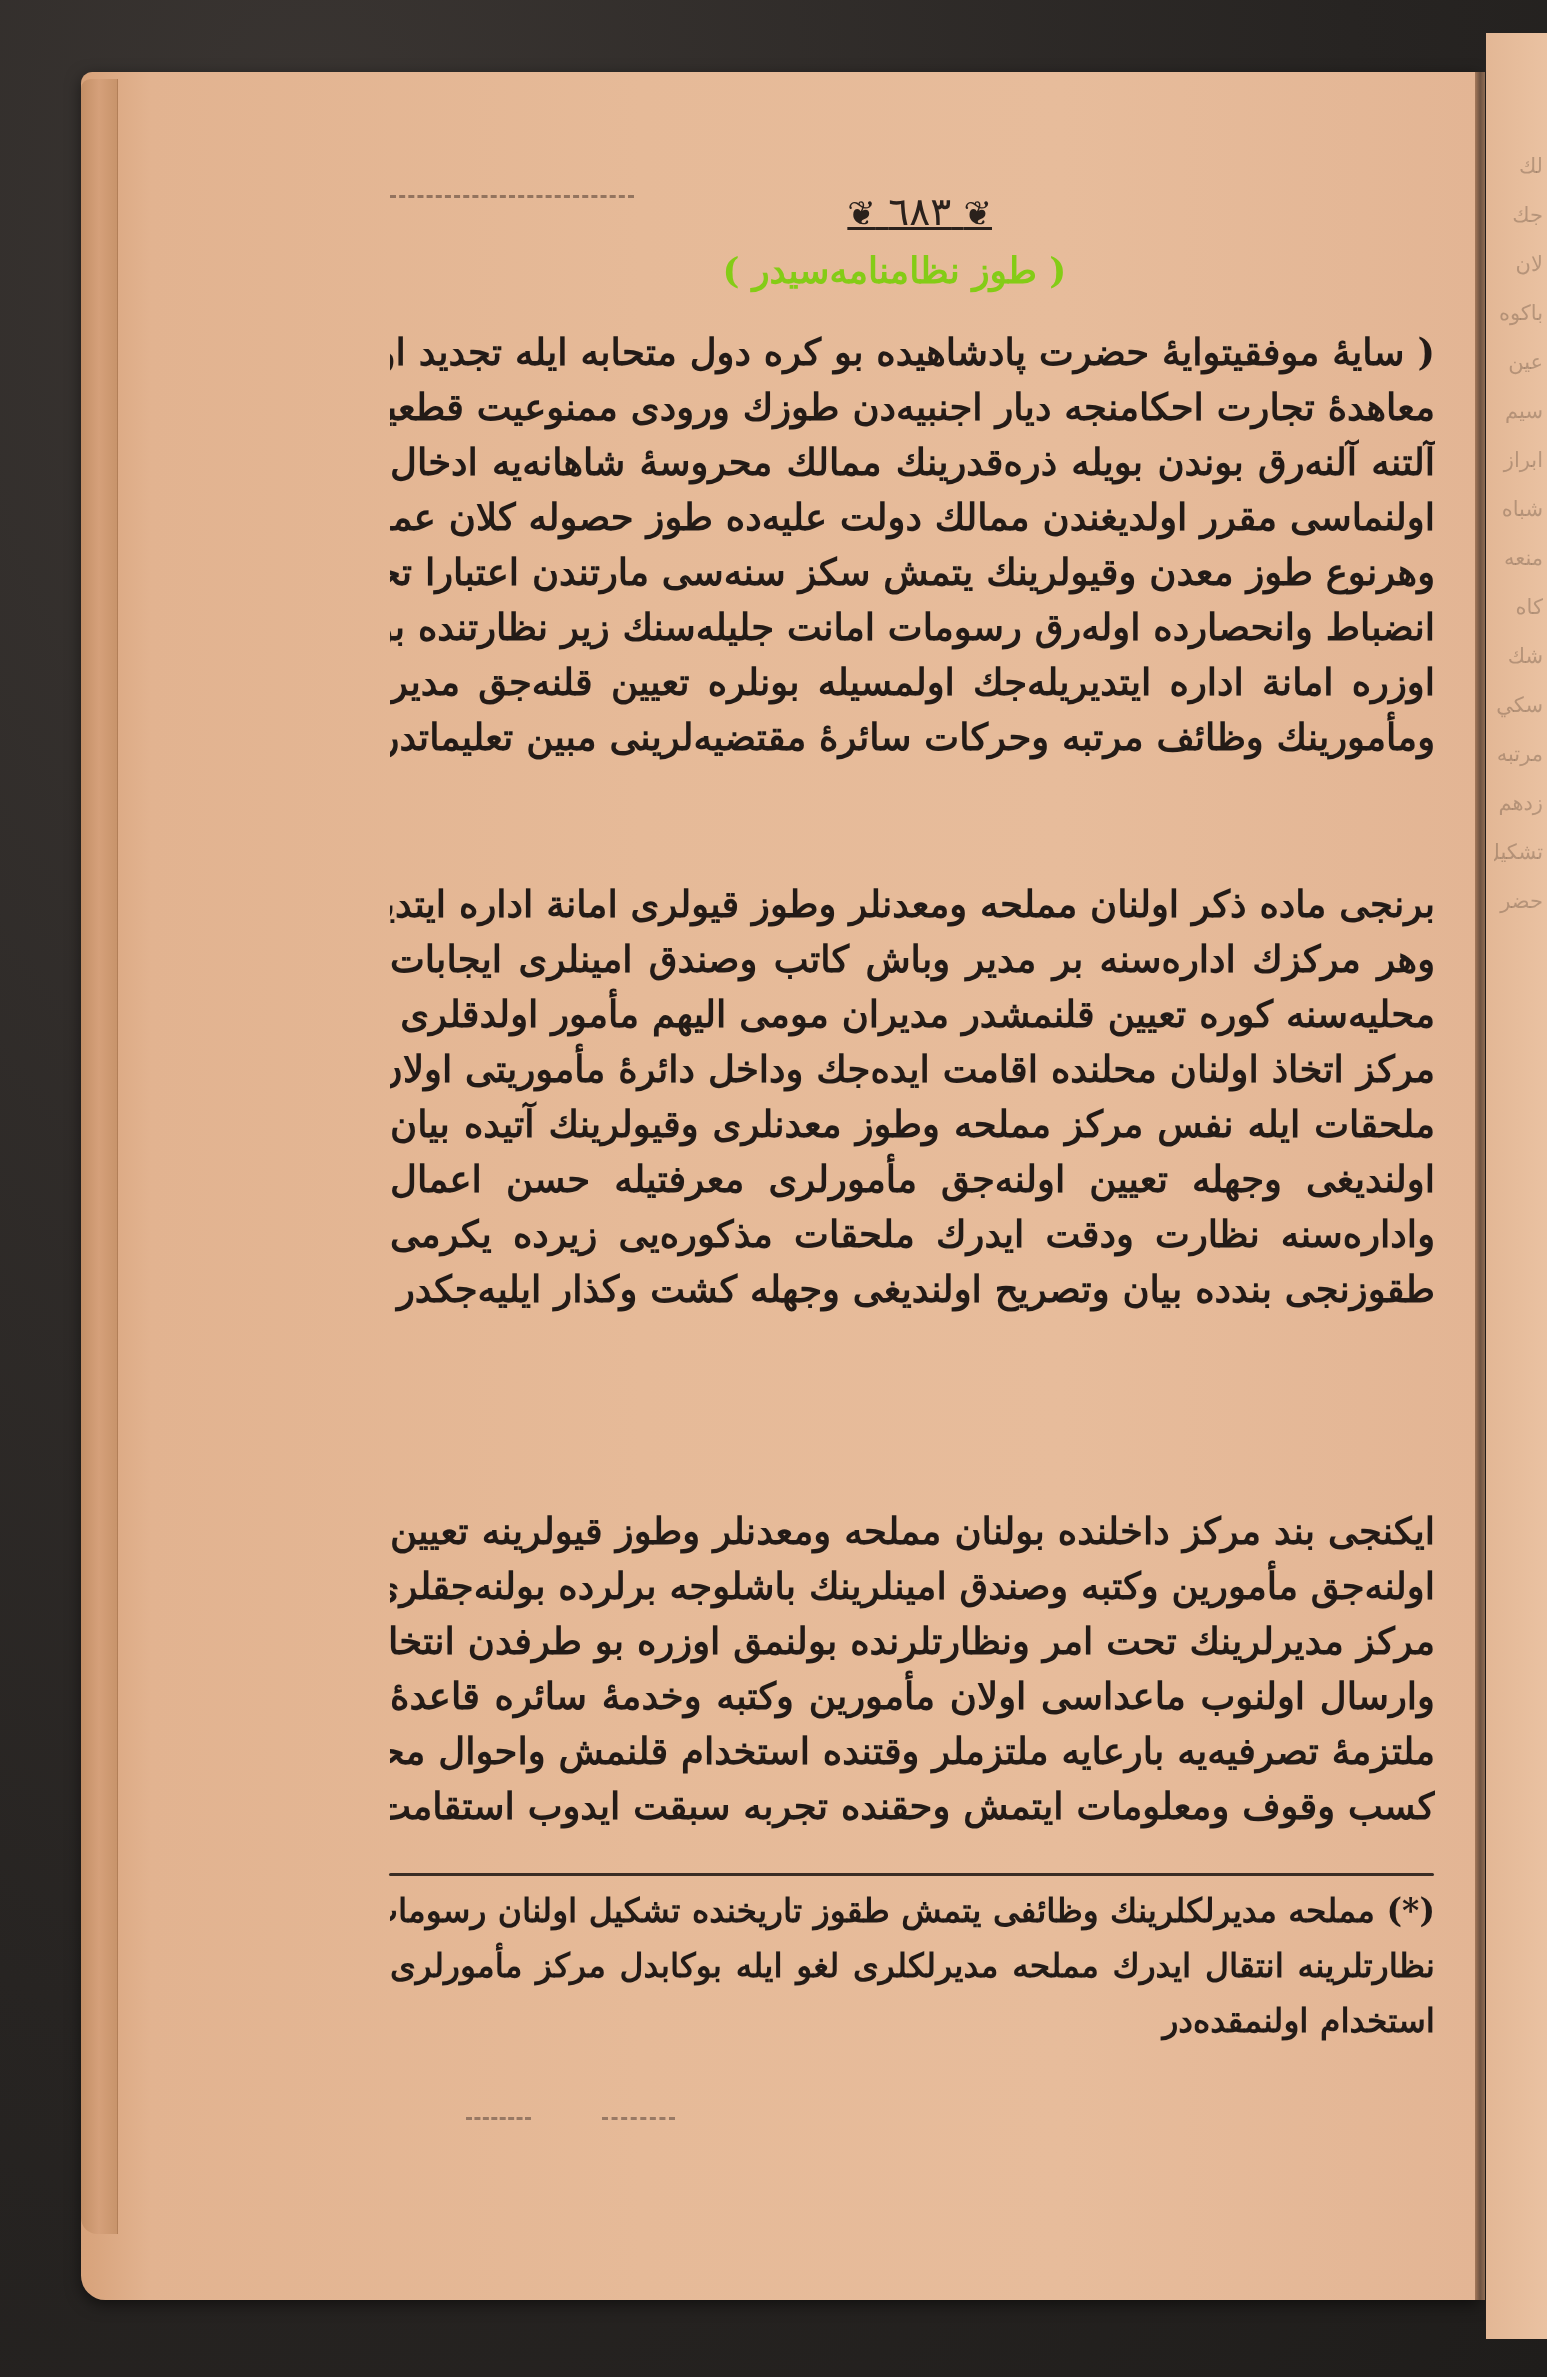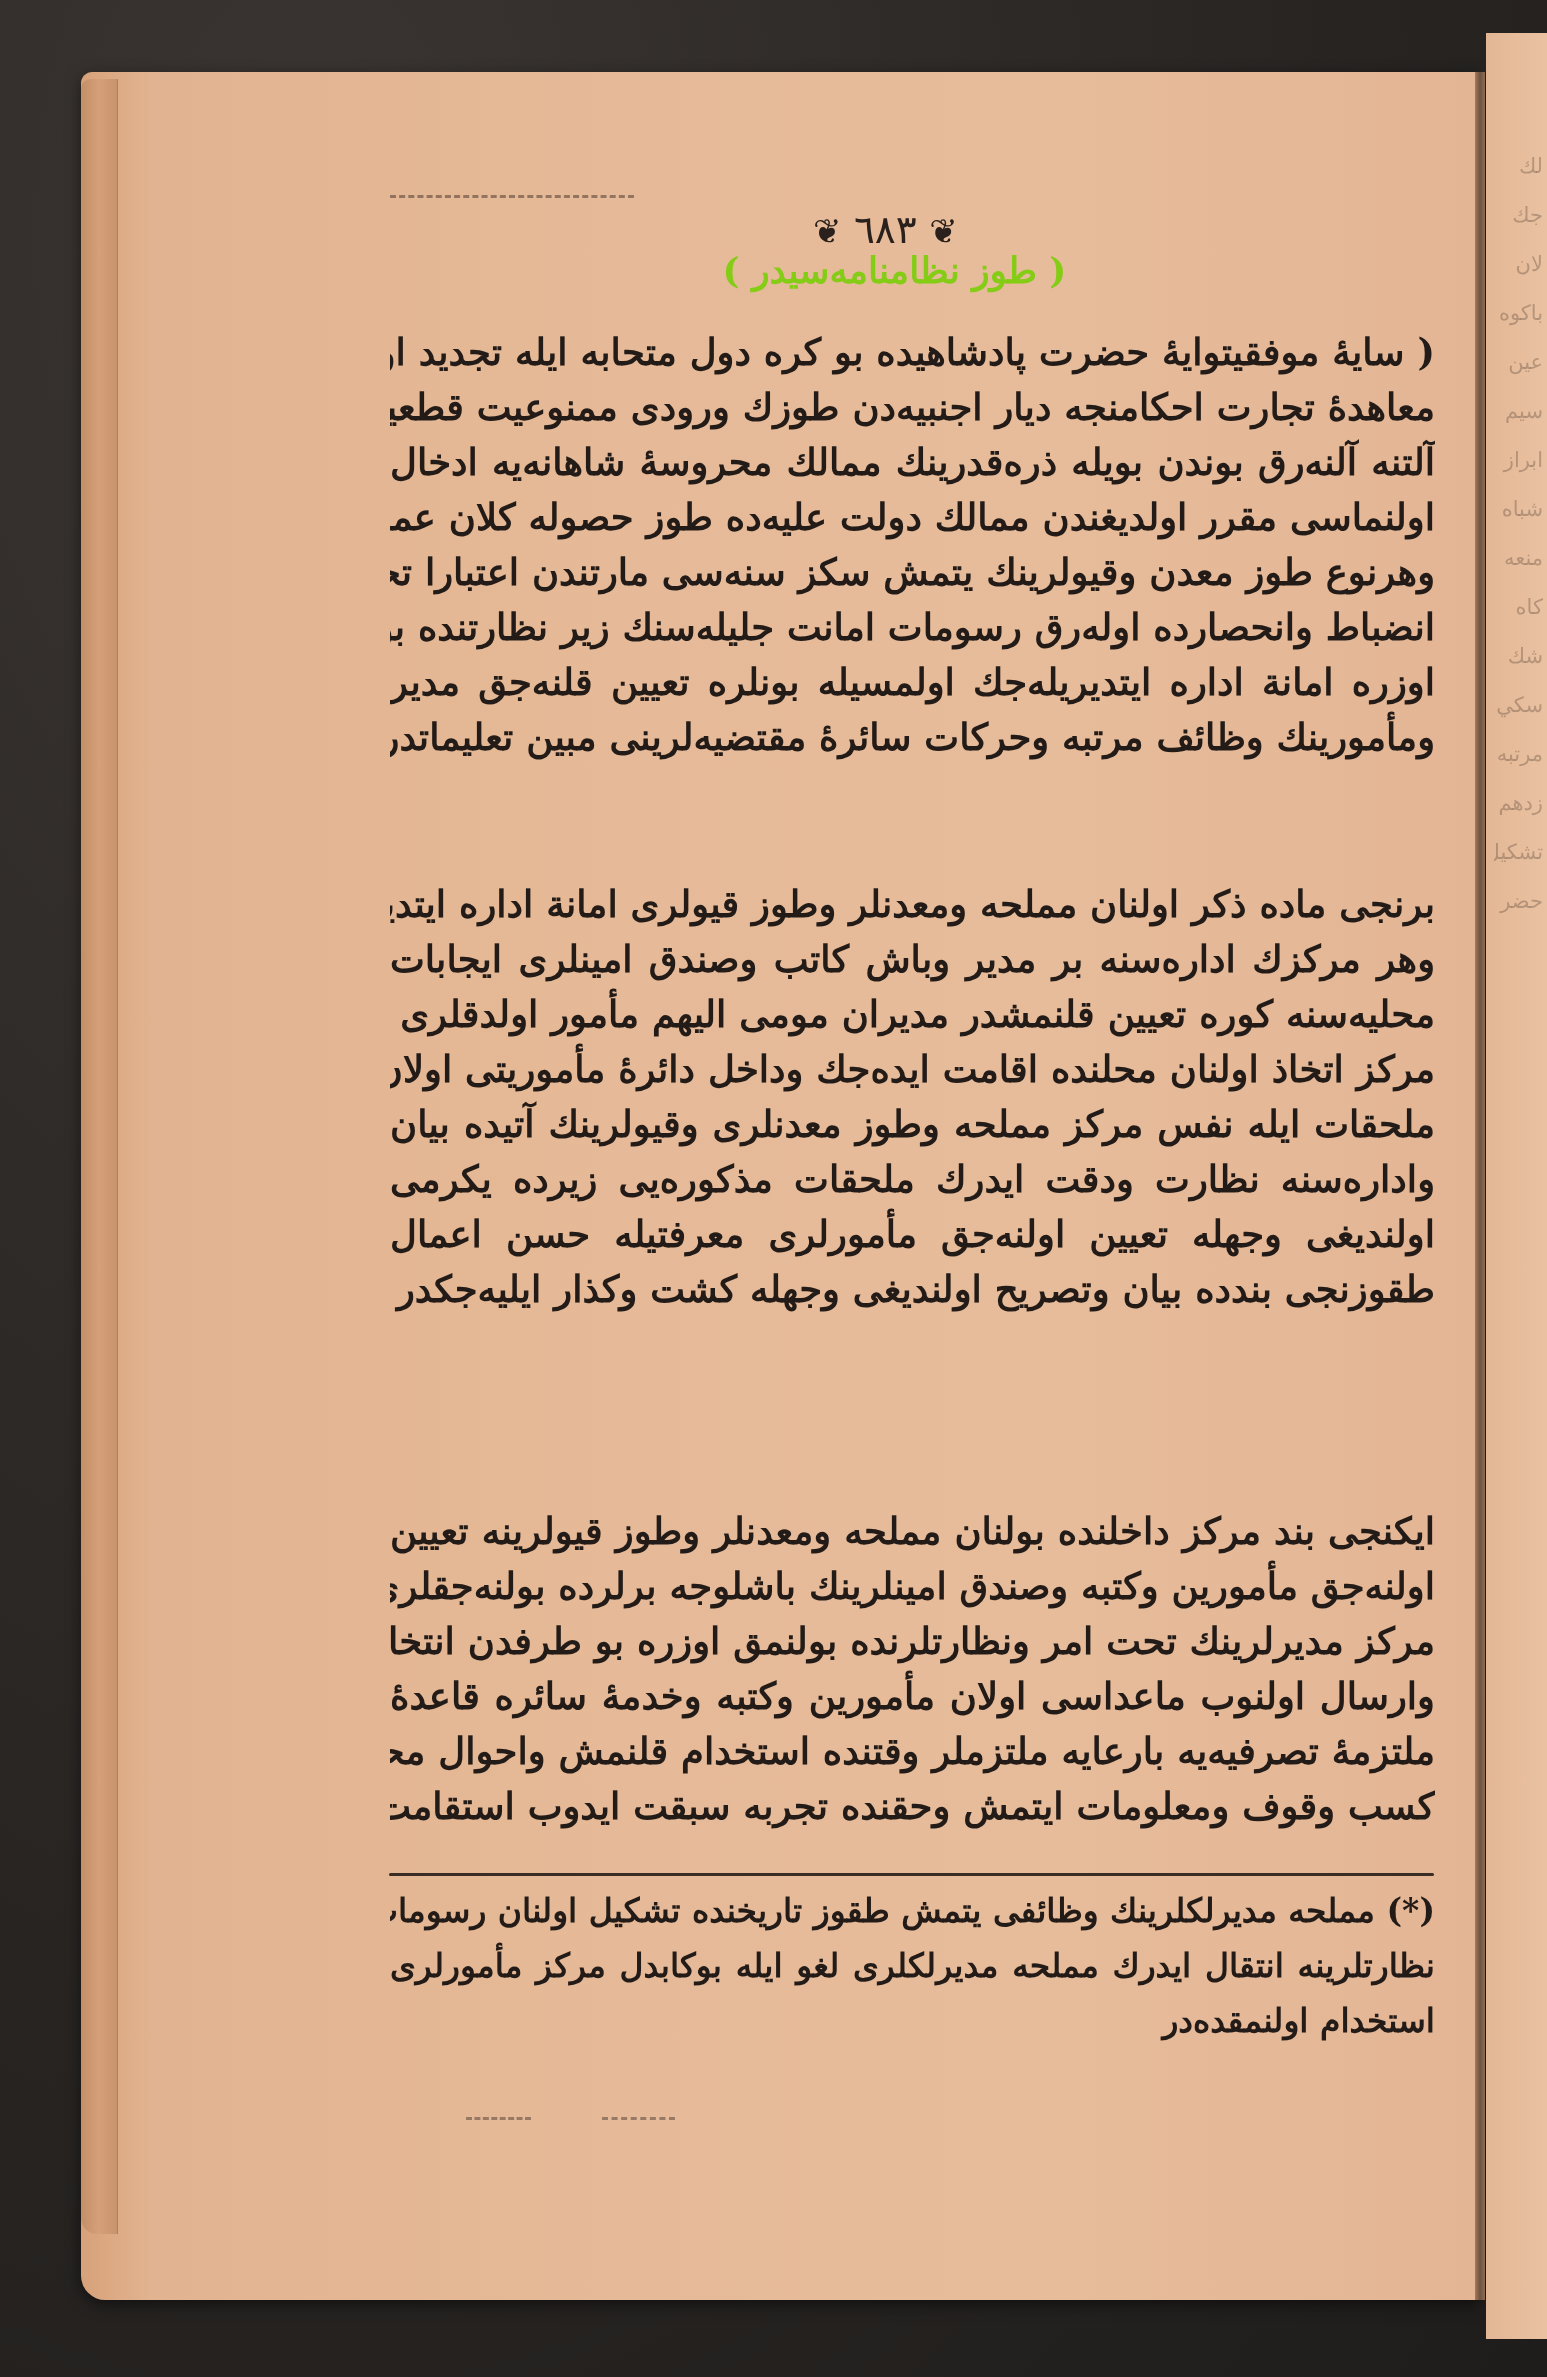--- a/index.html
+++ b/index.html
@@ -37,22 +37,22 @@
   .facing-text {
     position: absolute; left: 1494px; top: 142px; width: 49px;
     direction: rtl; color: rgba(90,70,55,.35);
     font-size: 21px; line-height: 49px; white-space: nowrap; overflow: hidden;
   }
   .header-marks {
     position: absolute; left: 390px; top: 195px; width: 244px; height: 14.6px;
     border-top: 3.3px dashed rgba(80,60,50,.55);
   }
   .page-number {
-    position: absolute; left: 813px; top: 207px; width: 179px; text-align: left;
-    font-size: 39px; color: #2a211c; direction: rtl;
+    position: absolute; left: 813px; top: 189px; width: 179px; text-align: right;
+    font-size: 39px; color: #2a211c; direction: rtl; text-decoration: underline;
   }
   .orn { font-size: 34px; color: #2a211c; }
   .title {
     position: absolute; left: 683px; top: 249px; width: 423px; text-align: center;
     direction: rtl; font-size: 36px; color: #84cc16; font-weight: bold;
   }
   .text-block {
     position: absolute; left: 390px; width: 1045px;
     direction: rtl; text-align: justify; text-align-last: justify;
     color: #231b17; font-size: 37px; font-weight: bold;
@@ -135,22 +135,22 @@
   <span class="line">اوزره امانة اداره ایتدیریله‌جك اولمسیله بونلره تعیین قلنه‌جق مدیر</span>
   <span class="line last">ومأمورینك وظائف مرتبه وحرکات سائرهٔ مقتضیه‌لرینی مبین تعلیماتدر )</span>
 </div>
 
 <div class="text-block p2">
   <span class="line">برنجی ماده   ذکر اولنان مملحه ومعدنلر وطوز قیولری امانة اداره ایتدیرلك</span>
   <span class="line">وهر مرکزك اداره‌سنه بر مدیر وباش کاتب وصندق امینلری ایجابات</span>
   <span class="line">محلیه‌سنه کوره تعیین قلنمشدر مدیران مومی الیهم مأمور اولدقلری دائره‌نك</span>
   <span class="line">مرکز اتخاذ اولنان محلنده اقامت ایده‌جك وداخل دائرهٔ مأموریتی اولان</span>
   <span class="line">ملحقات ایله نفس مرکز مملحه وطوز معدنلری وقیولرینك آتیده بیان</span>
+  <span class="line">اولندیغی وجهله تعیین اولنه‌جق مأمورلری معرفتیله حسن اعمال</span>
   <span class="line">واداره‌سنه نظارت ودقت ایدرك ملحقات مذکوره‌یی زیرده یکرمی</span>
-  <span class="line">اولندیغی وجهله تعیین اولنه‌جق مأمورلری معرفتیله حسن اعمال</span>
   <span class="line last">طقوزنجی بندده بیان وتصریح اولندیغی وجهله کشت وکذار ایلیه‌جکدر (*)</span>
 </div>
 
 <div class="text-block p3">
   <span class="line">ایکنجی بند   مرکز داخلنده بولنان مملحه ومعدنلر وطوز قیولرینه تعیین</span>
   <span class="line">اولنه‌جق مأمورین وکتبه وصندق امینلرینك باشلوجه برلرده بولنه‌جقلری</span>
   <span class="line">مرکز مدیرلرینك تحت امر ونظارتلرنده بولنمق اوزره بو طرفدن انتخاب</span>
   <span class="line">وارسال اولنوب ماعداسی اولان مأمورین وکتبه وخدمهٔ سائره قاعدهٔ</span>
   <span class="line">ملتزمهٔ تصرفیه‌یه بارعایه ملتزملر وقتنده استخدام قلنمش واحوال محلیه‌یه</span>
   <span class="line">کسب وقوف ومعلومات ایتمش وحقنده تجربه سبقت ایدوب استقامت</span>

